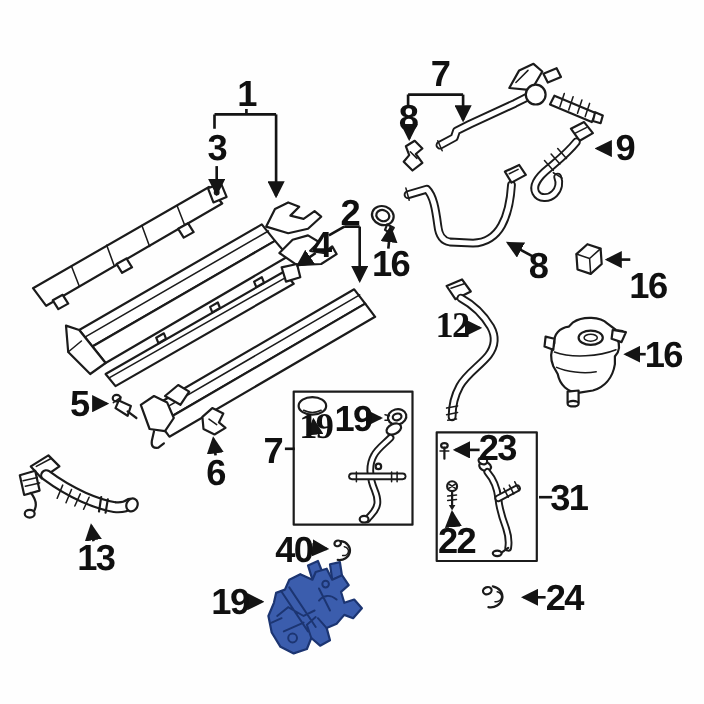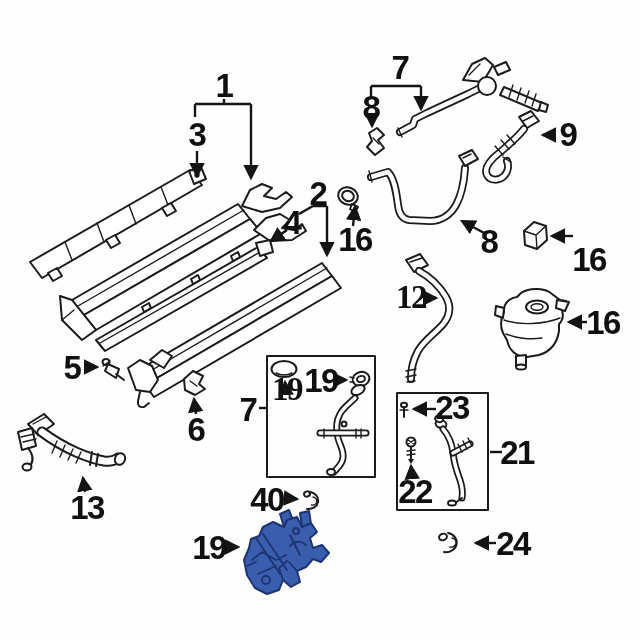--- a/index.html
+++ b/index.html
@@ -279,18 +279,18 @@
       <div class="callout" style="left: 355px; top: 239px;">16</div>
       <div class="callout" style="left: 411px; top: 297px; font-family: Liberation Serif, serif;">12</div>
       <div class="callout" style="left: 87px; top: 507px;">13</div>
       <div class="callout" style="left: 209px; top: 547px;">19</div>
       <div class="callout" style="left: 603px; top: 322px;">16</div>
       <div class="callout" style="left: 589px; top: 235px; margin-top: 24px;">16</div>
       <div class="callout" style="left: 248px; top: 409px;">7</div>
       <div class="callout" style="left: 321px; top: 380px;">19</div>
       <div class="callout" style="left: 287px; top: 389px; font-family: Liberation Serif, serif;">19</div>
       <div class="callout" style="left: 267px; top: 499px;">40</div>
-      <div class="callout" style="left: 517px; top: 452px;">21</div>
+      <div class="callout" style="left: 517px; top: 452px;">31</div>
       <div class="callout" style="left: 415px; top: 491px;">22</div>
       <div class="callout" style="left: 452px; top: 407px;">23</div>
       <div class="callout" style="left: 513px; top: 543px;">24</div>
     </div>
 </div>
 
 </body></html>

